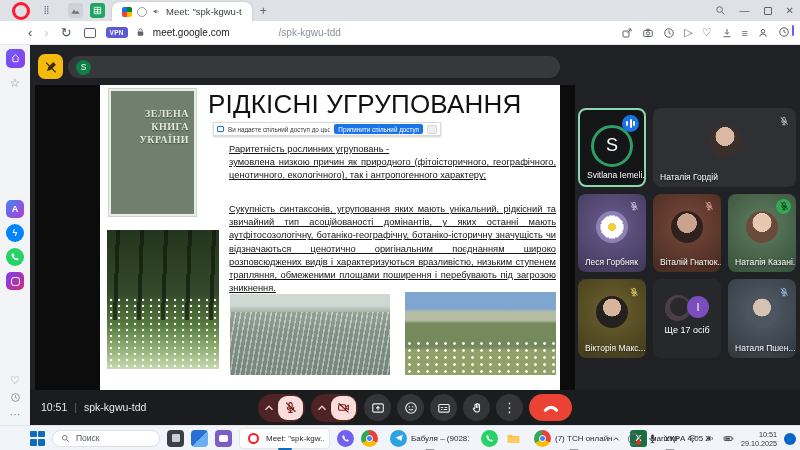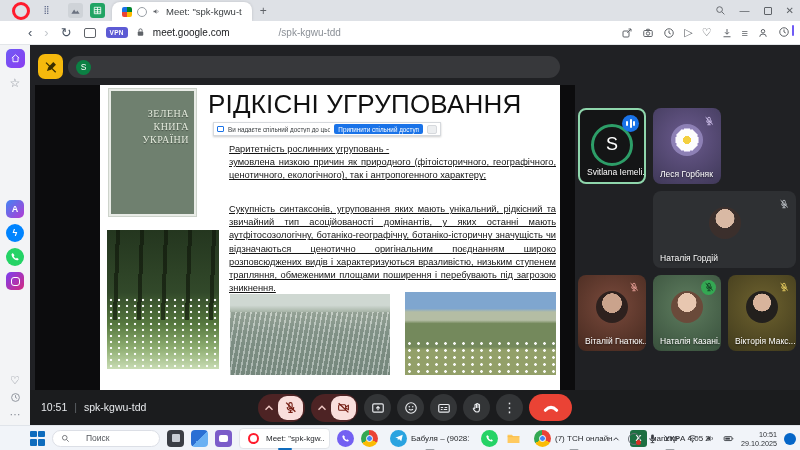--- a/index.html
+++ b/index.html
@@ -55,21 +55,21 @@
   
   .meet { flex:1; background:#202124; position:relative; }
   .annot-btn { position:absolute; left:8px; top:9px; width:25px; height:25px; border-radius:7px; background:#f6b90d; display:flex; align-items:center; justify-content:center; color:#3a2e00; }
   .banner { position:absolute; left:38px; top:11px; width:492px; height:22px; border-radius:11px; background:#37383b; display:flex; align-items:center; gap:8px; padding:0 8px; }
   .banner-av { width:15px; height:15px; border-radius:50%; background:#0b8043; color:#fff; font-size:8.5px; display:flex; align-items:center; justify-content:center; }
   .banner-txt { color:#e6e7e9; font-size:10px; }
   .stage { position:absolute; left:5px; top:40px; width:540px; height:306px; background:#0c0c0d; }
   .slide { position:absolute; left:65px; top:0; width:460px; height:306px; background:#fff; color:#1a1a1a; }
 
   .book { position:absolute; left:9px; top:4px; width:87px; height:127px; background:#6f806f; border:2px solid #e9ece7; box-shadow:0 0 0 1px #cdd3cb; }
-  .book-title { position:absolute; right:5px; top:16px; text-align:right; font-family:"Liberation Serif", serif; font-weight:normal; font-size:10px; line-height:1.3; color:#e4ebdd; letter-spacing:.5px; text-shadow:0 1px 1px rgba(0,0,0,.4); }
+  .book-title { position:absolute; right:5px; top:16px; text-align:right; font-family:"Liberation Serif", serif; font-weight:bold; font-size:10px; line-height:1.3; color:#e4ebdd; letter-spacing:.5px; text-shadow:0 1px 1px rgba(0,0,0,.4); }
   .slide-title { position:absolute; left:108px; top:4px; width:348px; font-size:26px; letter-spacing:.2px; color:#111; white-space:nowrap; }
   .share-bar { position:absolute; left:113px; top:37px; width:228px; height:14px; background:#fff; border:1px solid #d6d9dd; box-shadow:0 1px 2px rgba(0,0,0,.2); display:flex; align-items:center; gap:4px; padding:0 3px; font-size:6.3px; color:#3c4043; }
   .share-ic { width:7px; height:6px; border:1px solid #1a73e8; border-radius:1px; flex:none; }
   .share-msg { white-space:nowrap; overflow:hidden; }
   .share-stop { background:#1a73e8; color:#fff; border-radius:2px; padding:1.5px 4px; white-space:nowrap; }
   .share-hide { width:10px; height:9px; background:#eceef0; border:1px solid #d6d9dd; border-radius:2px; flex:none; }
   .para { position:absolute; left:129px; width:327px; font-size:9.3px; line-height:1.42; text-align:justify; white-space:pre-line; color:#141414;text-decoration:underline; }
   .p1 { top:58px; } .p2 { top:118px; }
   .photo { position:absolute; overflow:hidden; }
   .ph-forest { left:7px; top:145px; width:112px; height:139px;
@@ -120,21 +120,21 @@
   .seg { display:flex; align-items:center; background:#4d2324; border-radius:15px; height:28px; padding:0 2px 0 4px; gap:2px; }
   .seg .chev { color:#f0c9c5; width:14px; height:14px; }
   .seg .segbtn { width:25px; height:24px; border-radius:9px; background:#f9dedc; color:#731c12; display:flex; align-items:center; justify-content:center; }
   .cbtn { width:27px; height:27px; border-radius:50%; background:#333537; color:#e8eaed; display:flex; align-items:center; justify-content:center; }
   .endcall { width:43px; height:27px; border-radius:14px; background:#ea4335; color:#fff; display:flex; align-items:center; justify-content:center; }
 
   
   .taskbar { height:25px; background:#f1f4f9; border-top:1px solid #e0e4ea; display:flex; align-items:center; padding-left:30px; gap:7px; position:relative; }
   .start { width:15px; height:15px; display:grid; grid-template-columns:1fr 1fr; gap:1.5px; }
   .start span { background:#0f6cbd; border-radius:1px; }
-  .tsearch { width:108px; height:17px; background:#fff; border:1px solid #dcdfe6; border-radius:9px; display:flex; align-items:center; gap:16px; padding:0 8px; color:#54575c; font-size:8.5px; }
+  .tsearch { width:108px; height:17px; background:#fff; border:1px solid #dcdfe6; border-radius:9px; display:flex; align-items:center; gap:6px; padding:0 8px; color:#54575c; font-size:8.5px; }
   .tbi { width:17px; height:17px; border-radius:4px; position:relative; display:flex; align-items:center; justify-content:center; flex:none; }
   .tb-group { display:flex; align-items:center; gap:4px; padding:0 5px; height:21px; border-radius:4px; position:relative; }
   .tb-group .lbl { font-size:8px; color:#26282c; white-space:nowrap; max-width:58px; overflow:hidden; }
   .tb-active { background:#fff; border:1px solid #e2e5ea; }
   .runline { position:absolute; bottom:-2px; left:50%; transform:translateX(-50%); height:2px; border-radius:1px; background:#9aa0a6; width:9px; }
   .runline.blue { background:#0f6cbd; width:14px; }
   .i-taskview { background:#3b3e45; } .i-taskview span { width:8px; height:8px; background:#c9cdd4; border-radius:1px; }
   .i-widgets { background:linear-gradient(135deg,#2a6fd4 50%, #6ab0f3 50%); }
   .i-chat { background:#7b5cc9; } .i-chat span { width:9px; height:7px; background:#fff; border-radius:2px; }
   .i-opera { background:transparent; } .i-opera b { width:11px; height:11px; border:2.5px solid #ff1b2d; border-radius:50%; }
@@ -403,37 +403,37 @@
     <div class="tiles">
       <div class="tile t1">
         <div class="ring">S</div>
         <div class="audio-badge">
             <span style="height:5px"></span>
             <span style="height:9px"></span>
             <span style="height:5px"></span>
           </div>
         <div class="t-name">Svitlana Iemeli...</div>
       </div>
+      <div class="tile t2">
+        <div class="av av-gordii"></div>
+        <div class="mic-badge" style="color:#c8cdd2">
+            <svg class="i" width="10" height="10">
+              <use href="#s-mic-off"></use>
+            </svg>
+          </div>
+        <div class="t-name">Наталія Гордій</div>
+      </div>
       <div class="tile t3">
         <div class="av av-flower"></div>
         <div class="mic-badge" style="color:#d8c9f5">
             <svg class="i" width="10" height="10">
               <use href="#s-mic-off"></use>
             </svg>
           </div>
         <div class="t-name">Леся Горбняк</div>
-      </div>
-      <div class="tile t2">
-        <div class="av av-gordii"></div>
-        <div class="mic-badge" style="color:#c8cdd2">
-            <svg class="i" width="10" height="10">
-              <use href="#s-mic-off"></use>
-            </svg>
-          </div>
-        <div class="t-name">Наталія Гордій</div>
       </div>
       <div class="tile t4">
         <div class="av av-hnatiuk"></div>
         <div class="mic-badge" style="color:#f0a69d">
             <svg class="i" width="10" height="10">
               <use href="#s-mic-off"></use>
             </svg>
           </div>
         <div class="t-name">Віталій Гнатюк...</div>
       </div>

